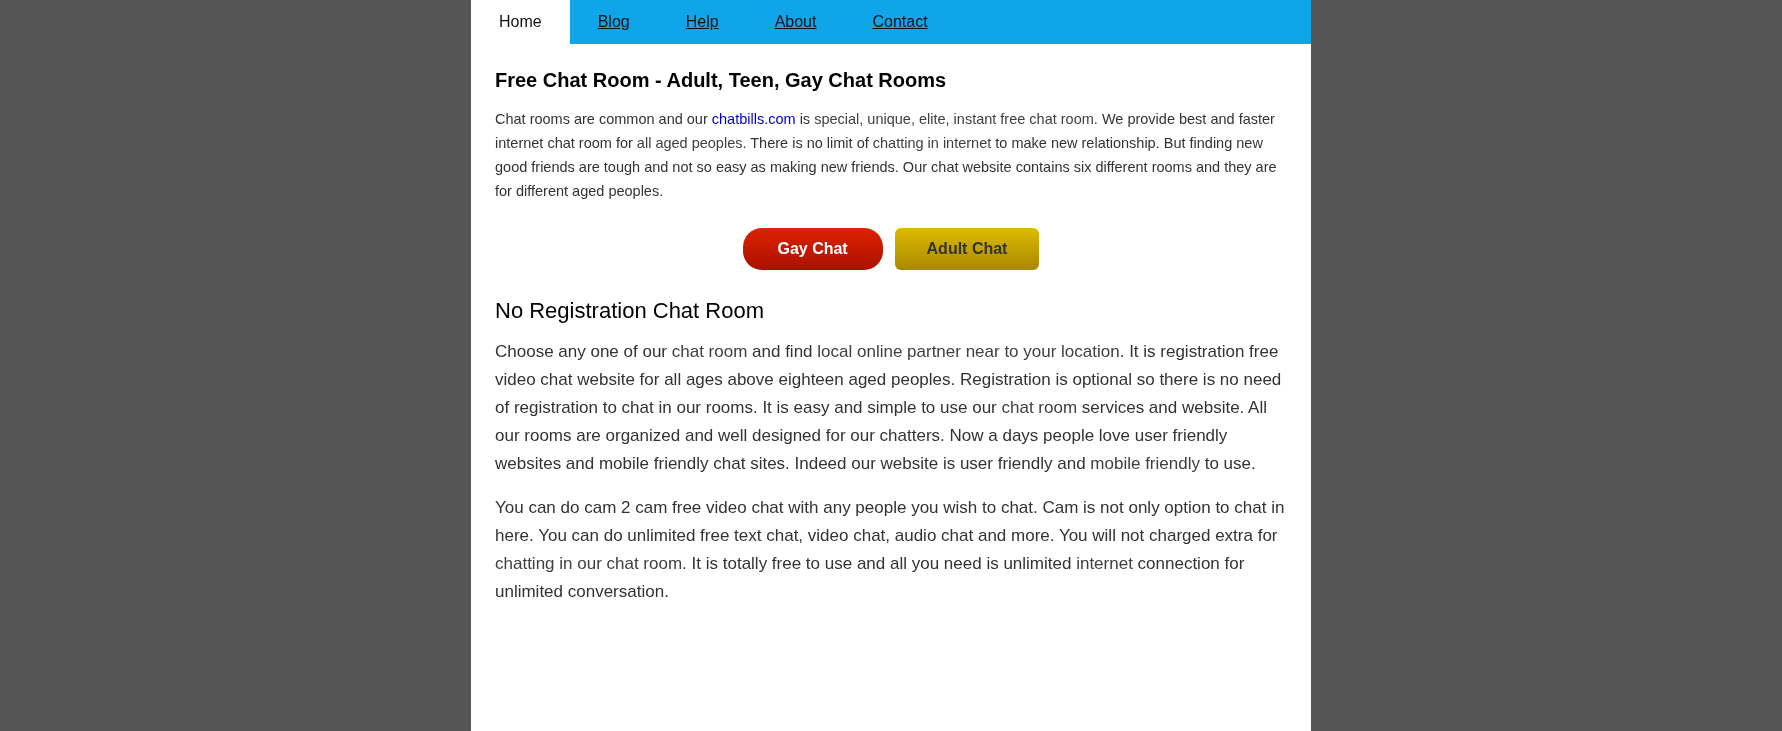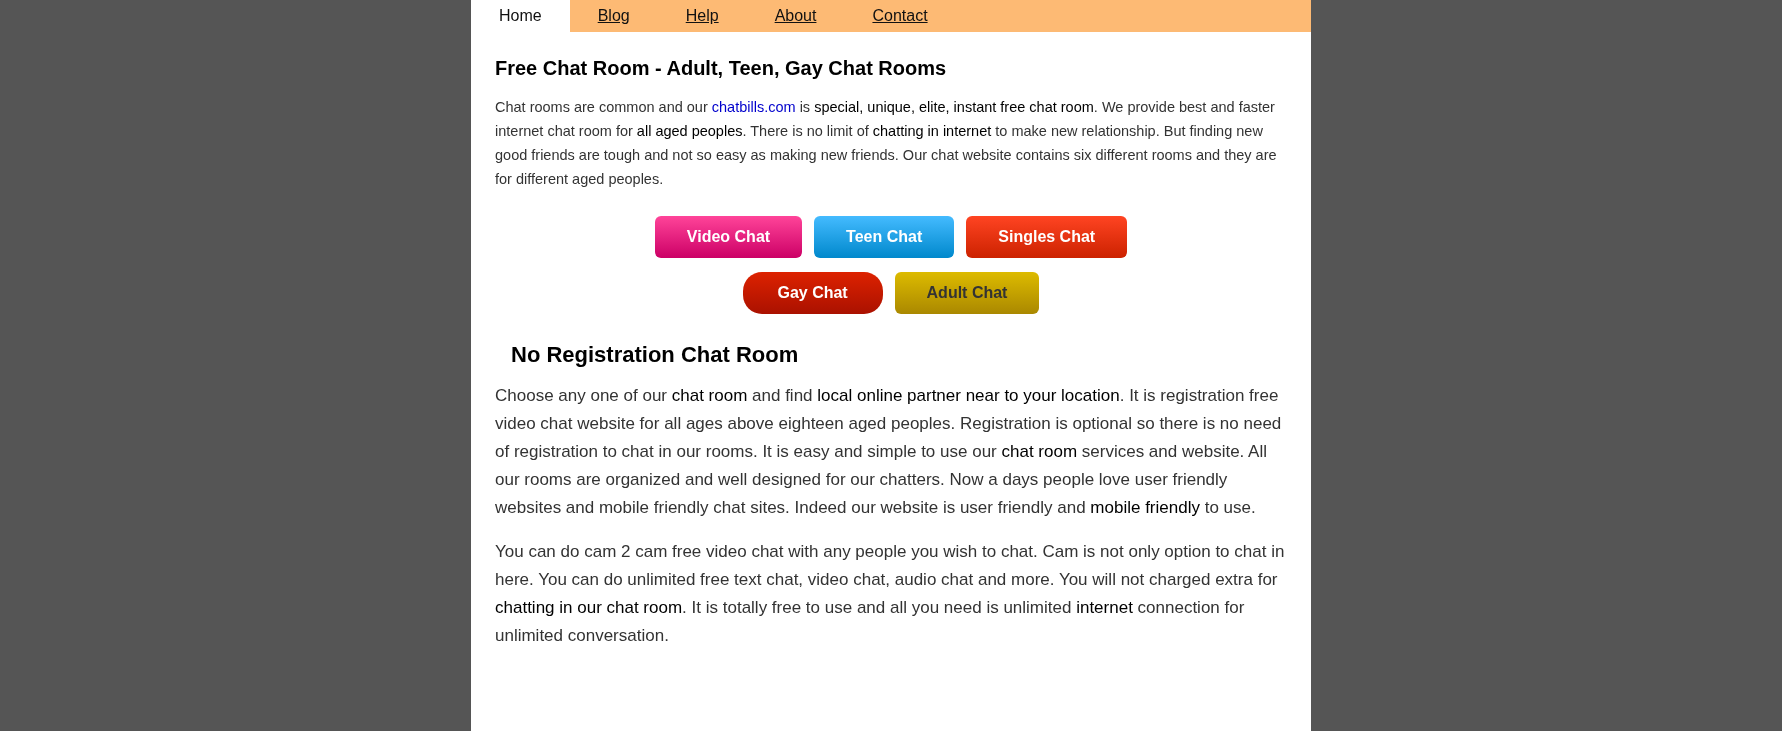--- a/index.html
+++ b/index.html
@@ -17,24 +17,24 @@
     }
 
     .content-area {
       background: #ffffff;
       width: 840px;
       min-height: 731px;
     }
 
     
     nav {
-      background: #fdba74;
+      background: #0ea5e9;
       display: flex;
       align-items: stretch;
-      height: 32px;
+      height: 44px;
     }
 
     .nav-item {
       display: flex;
       align-items: center;
       padding: 0 28px;
       text-decoration: underline;
       color: #111;
       font-size: 16px;
       cursor: pointer;
@@ -108,39 +108,39 @@
       color: #333;
     }
 
     .btn-magenta {
       background: linear-gradient(to bottom, #ff44bb, #cc0088);
     }
 
     
     h2.section-title {
       font-size: 22px;
-      font-weight: bold;
+      font-weight: normal;
       color: #000;
-      margin: 28px 0 14px 16px;
+      margin: 28px 0 14px 0;
     }
 
     .section-text {
       color: #333;
       line-height: 1.65;
       margin-bottom: 16px;
       font-size: 17px;
     }
 
     .section-text a, .intro-text a {
       color: #0000cc;
       text-decoration: none;
     }
 
     .highlight-blue {
-      color: #000000;
+      color: #404040;
     }
 
     strong {
       font-weight: bold;
     }
   </style>
 </head>
 <body>
 
 <div class="page-wrapper">
@@ -155,25 +155,20 @@
     </nav>
 
     <div class="main-content">
 
       <h1 class="page-title">Free Chat Room - Adult, Teen, Gay Chat Rooms</h1>
 
       <p class="intro-text">
         Chat rooms are common and our <a>chatbills.com</a> is <span class="highlight-blue">special, unique, elite, instant free chat room</span>. We provide best and faster internet chat room for <span class="highlight-blue">all aged peoples</span>. There is no limit of <span class="highlight-blue">chatting in internet</span> to make new relationship. But finding new good friends are tough and not so easy as making new friends. Our chat website contains six different rooms and they are for different aged peoples.
       </p>
 
-      <div class="btn-row">
-        <button class="chat-btn btn-pink">Video Chat</button>
-        <button class="chat-btn btn-blue">Teen Chat</button>
-        <button class="chat-btn btn-red">Singles Chat</button>
-      </div>
 
       <div class="btn-row">
         <button class="chat-btn btn-red2">Gay Chat</button>
         <button class="chat-btn btn-yellow">Adult Chat</button>
       </div>
 
       <h2 class="section-title">No Registration Chat Room</h2>
 
       <p class="section-text">
         Choose any one of our <span class="highlight-blue">chat room</span> and find <span class="highlight-blue">local online partner near to your location</span>. It is registration free video chat website for all ages above eighteen aged peoples. Registration is optional so there is no need of registration to chat in our rooms. It is easy and simple to use our <span class="highlight-blue">chat room</span> services and website. All our rooms are organized and well designed for our chatters. Now a days people love user friendly websites and mobile friendly chat sites. Indeed our website is user friendly and <span class="highlight-blue">mobile friendly</span> to use.

